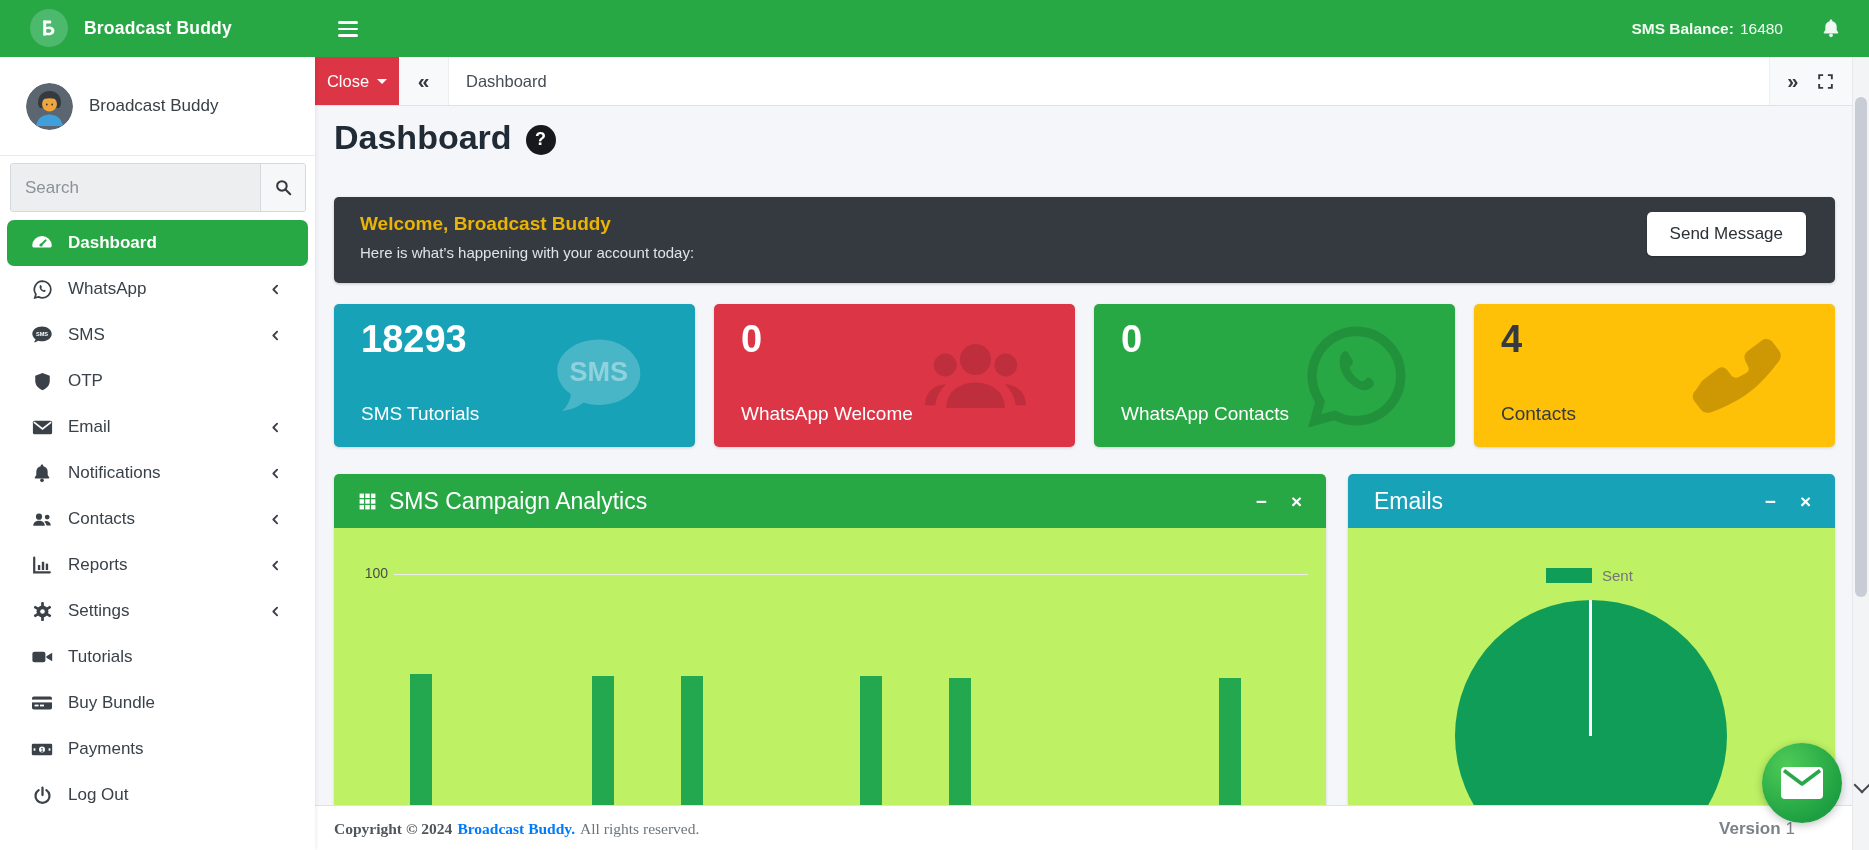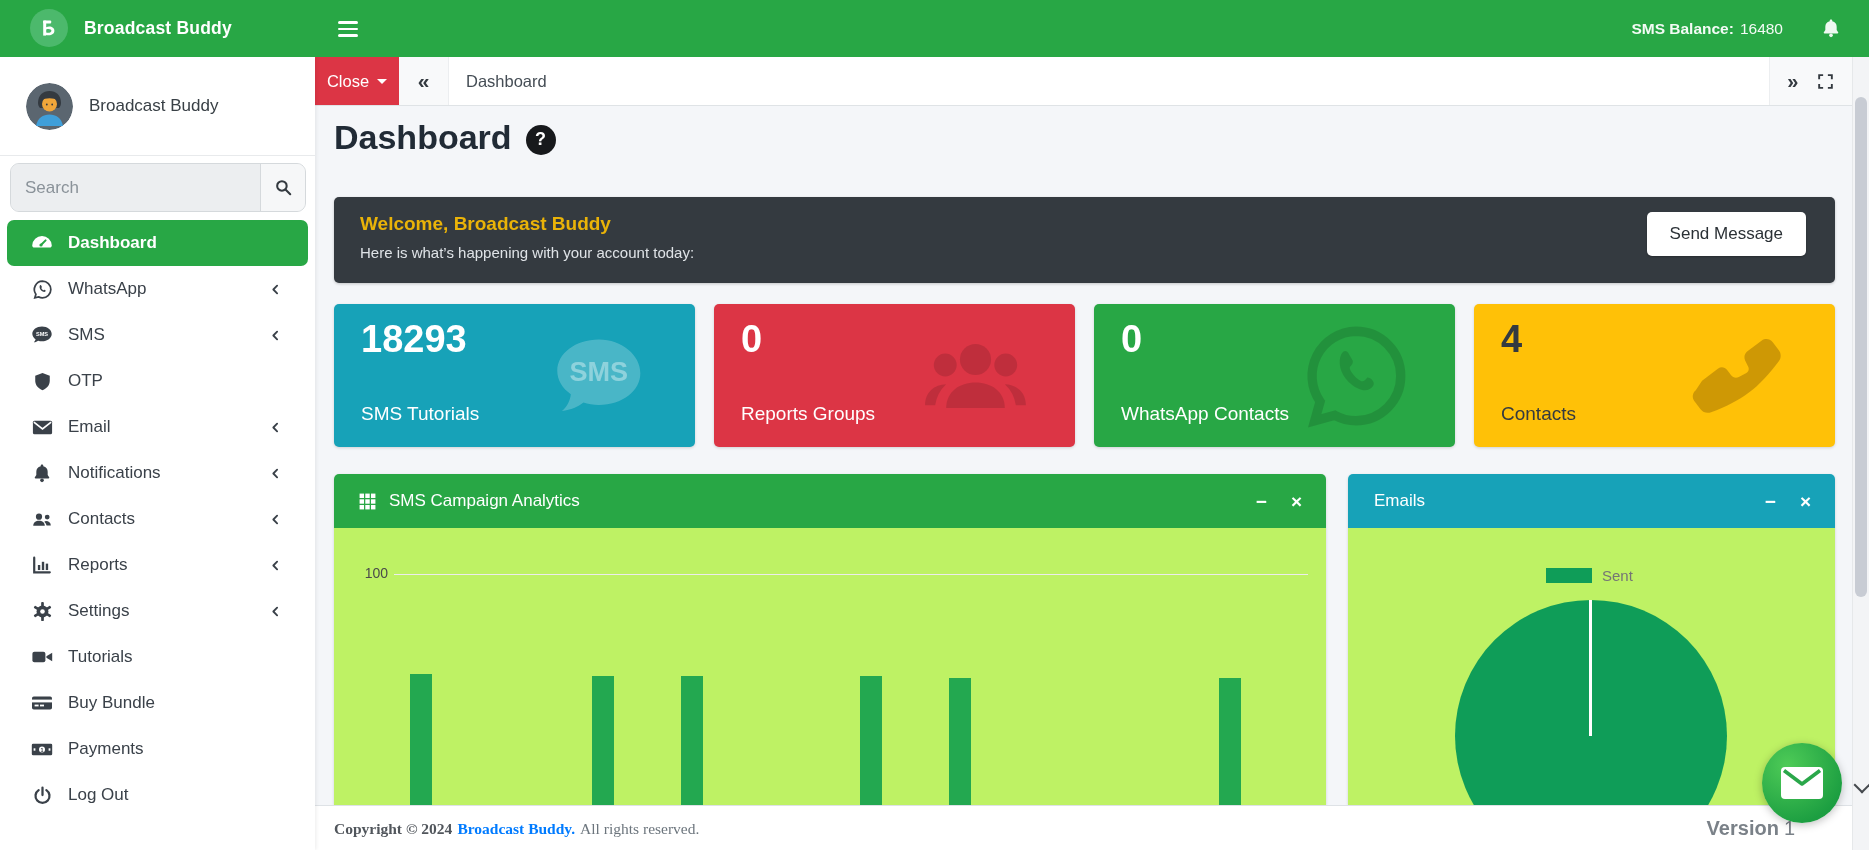--- a/index.html
+++ b/index.html
@@ -19,21 +19,21 @@
   .sms-balance b{font-weight:bold;}
   .topbar-bell{position:absolute;right:27px;top:17px;width:22px;height:22px;color:#eef9f1;}
   
   .sidebar{position:absolute;left:0;top:57px;width:315px;height:793px;background:#fff;z-index:20;
            box-shadow:1px 0 4px rgba(0,0,0,.08);}
   .user-row{position:absolute;left:0;top:0;width:315px;height:99px;border-bottom:1px solid #e8eaec;
             display:flex;align-items:center;padding-left:26px;box-sizing:border-box;gap:16px;}
   .avatar{width:47px;height:47px;border-radius:50%;overflow:hidden;flex:0 0 auto;}
   .user-name{font-size:17px;color:#394046;}
   .search-row{position:absolute;left:10px;top:106px;width:294px;height:47px;display:flex;
-              border:1px solid #d5d9dc;border-radius:9px;overflow:hidden;background:#eceef0;}
+              border:1px solid #d5d9dc;border-radius:3px;overflow:hidden;background:#eceef0;}
   .search-input{flex:1;border:0;outline:0;background:#eceef0;padding:0 14px;font-size:17px;color:#495057;
                 font-family:inherit;}
   .search-input::placeholder{color:#8a9299;}
   .search-btn{width:47px;border:0;border-left:1px solid #d5d9dc;background:#f6f7f8;display:flex;
               align-items:center;justify-content:center;cursor:pointer;color:#343a40;}
   .menu{position:absolute;left:0;top:163px;width:315px;}
   .si{position:relative;height:46px;margin:0 7px;display:flex;align-items:center;padding-left:23px;
       box-sizing:border-box;color:#3a4149;cursor:pointer;border-radius:7px;}
   .si .icn{width:24px;height:24px;display:flex;align-items:center;justify-content:center;flex:0 0 auto;}
   .si .lbl{margin-left:14px;font-size:17px;white-space:nowrap;}
@@ -70,21 +70,21 @@
   .stat-card{position:absolute;top:304px;width:361px;height:143px;border-radius:5px;color:#fff;
              box-shadow:0 1px 3px rgba(0,0,0,.15);overflow:hidden;z-index:5;}
   .stat-value{position:absolute;left:27px;top:14px;font-size:38px;font-weight:bold;}
   .stat-label{position:absolute;left:27px;bottom:22px;font-size:19px;}
   .stat-icon{position:absolute;right:22px;top:50%;transform:translateY(-50%);width:155px;height:118px;
              display:flex;align-items:center;justify-content:center;}
   
   .panel{position:absolute;top:474px;border-radius:5px 5px 0 0;box-shadow:0 1px 3px rgba(0,0,0,.15);
          overflow:hidden;background:#fff;z-index:4;}
   .panel-header{height:54px;display:flex;align-items:center;color:#fff;padding:0 24px;box-sizing:border-box;}
-  .panel-header .ph-title{font-size:17px;margin-left:12px;}
+  .panel-header .ph-title{font-size:23px;margin-left:12px;}
   .panel-header.no-icon .ph-title{margin-left:2px;}
   .panel-ctl{margin-left:auto;display:flex;gap:24px;}
   .panel-ctl button{background:none;border:0;color:#fff;font-size:19px;font-weight:bold;cursor:pointer;
                     padding:0;line-height:1;font-family:inherit;}
   .panel-body{position:relative;background:#bef264;}
   .analytics{left:334px;width:992px;height:331px;}
   .analytics .panel-header{background:#28a745;}
   .analytics .panel-body{height:277px;}
   .emails{left:1348px;width:487px;height:331px;}
   .emails .panel-header{background:#17a2b8;}
@@ -99,21 +99,21 @@
   .pie-circle{position:absolute;left:107px;top:72px;width:272px;height:272px;border-radius:50%;}
   .pie-slice-line{position:absolute;left:241px;top:72px;width:3px;height:136px;background:#fff;}
   
   .footer{position:absolute;left:315px;top:805px;width:1537px;height:45px;background:#fff;
           border-top:1px solid #dee2e6;z-index:15;}
   .copyright{position:absolute;left:19px;top:0;height:45px;display:flex;align-items:center;gap:5px;
              font-size:15.5px;color:#6c757d;font-family:Liberation Serif, serif;}
   .copyright .cp-bold{font-weight:bold;color:#51565c;}
   .copyright a{color:#007bff;font-weight:bold;text-decoration:none;cursor:pointer;}
   .version{position:absolute;right:57px;top:0;height:45px;display:flex;align-items:center;gap:5px;
-           font-size:20px;color:#7a8188;}
+           font-size:17px;color:#7a8188;}
   .version .v-bold{font-weight:bold;}
   
   .chat-btn{position:absolute;left:1762px;top:743px;width:80px;height:80px;border-radius:50%;border:0;cursor:pointer;
             background:radial-gradient(circle at 32% 28%,#4ecb57,#1c9e41 75%);z-index:25;
             display:flex;align-items:center;justify-content:center;box-shadow:0 2px 8px rgba(0,0,0,.25);}
   
   .scrollbar{position:absolute;right:0;top:57px;width:17px;height:793px;background:#f3f4f6;z-index:40;
              border-left:1px solid #e6e8ea;box-sizing:border-box;}
   .scroll-thumb{position:absolute;left:2px;top:40px;width:12px;height:500px;background:#c8ccd4;border-radius:7px;cursor:pointer;}
   .scroll-down{position:absolute;left:3px;top:722px;width:10px;height:10px;border-right:2.4px solid #45494e;
@@ -414,21 +414,21 @@
     <span class="stat-icon">
       <svg width="130" height="112" viewBox="0 0 24 24">
           <path fill="rgba(255,255,255,0.22)" d="M12.6 4.2c-5 0-8.9 3-8.9 6.7 0 2 1.1 3.8 2.9 5-0.1 1.2-0.7 2.6-1.9 3.6 1.9-.2 3.5-.9 4.6-1.8 1 .3 2.1.5 3.3.5 5 0 8.9-3 8.9-6.8s-3.9-7.2-8.9-7.2z"></path>
           <text x="12.6" y="13" text-anchor="middle" font-size="5.8" font-weight="bold" fill="rgba(255,255,255,0.38)" font-family="Liberation Sans, DejaVu Sans, sans-serif">SMS</text>
         </svg>
     </span>
   </section>
 
   <section class="stat-card" style="left: 714px; background: rgb(220, 53, 69); color: rgb(255, 255, 255);">
     <div class="stat-value">0</div>
-    <div class="stat-label">Reports Groups</div>
+    <div class="stat-label">WhatsApp Welcome</div>
     <span class="stat-icon">
       <svg width="125" height="110" viewBox="0 0 24 24" fill="rgba(0,0,0,0.13)">
           <circle cx="12" cy="8.4" r="3.4"></circle>
           <path d="M5.6 19c0-3.6 2.9-5.6 6.4-5.6s6.4 2 6.4 5.6z"></path>
           <circle cx="5.4" cy="9.6" r="2.5"></circle>
           <path d="M1 18.4c0-2.9 2-4.5 4.6-4.6a7.8 7.8 0 0 0-2.4 4.6z"></path>
           <circle cx="18.6" cy="9.6" r="2.5"></circle>
           <path d="M23 18.4h-2.2a7.8 7.8 0 0 0-2.4-4.6c2.6.1 4.6 1.7 4.6 4.6z"></path>
         </svg>
     </span>

